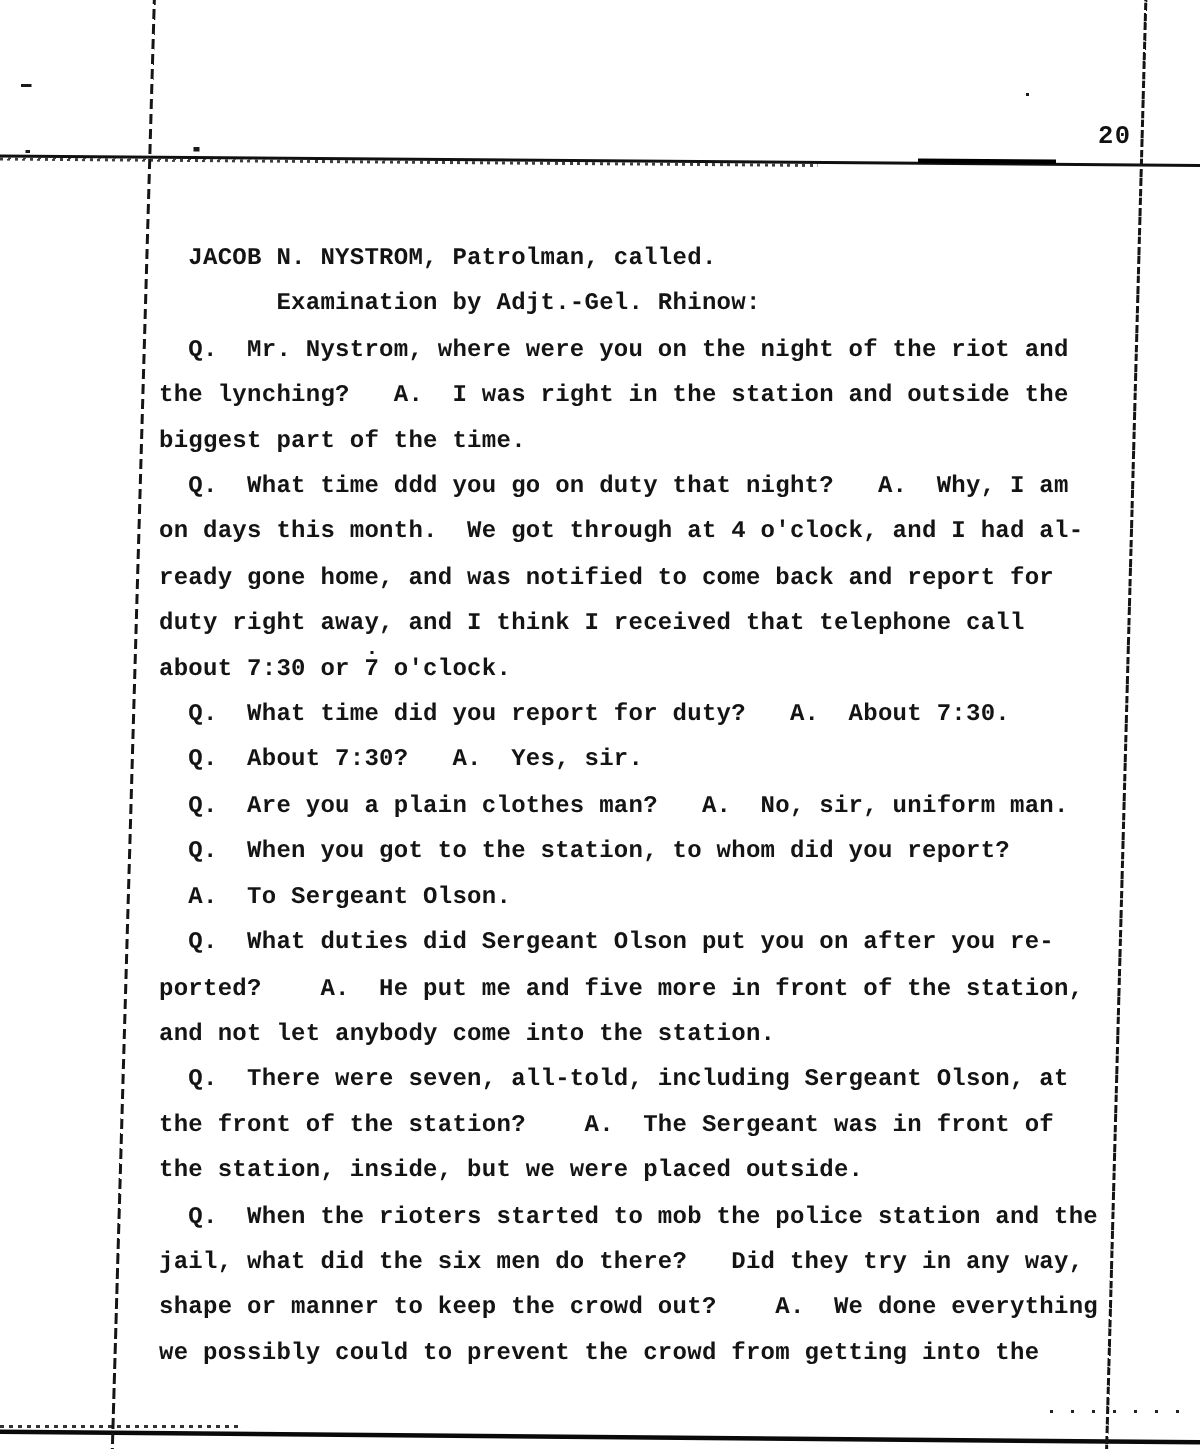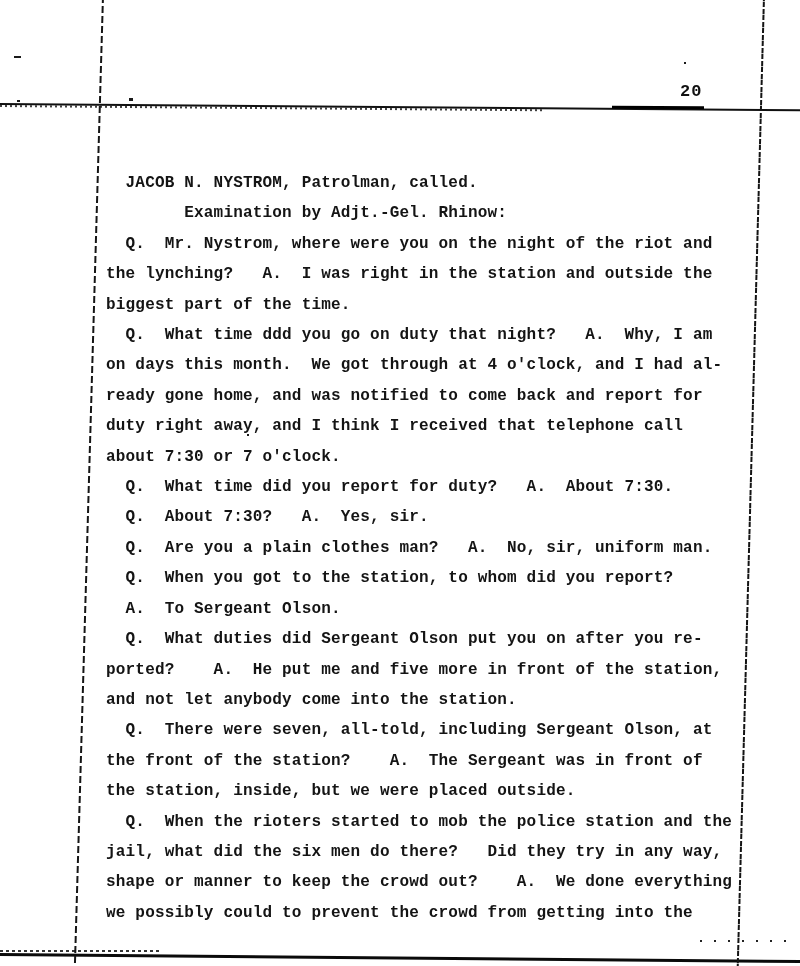--- a/index.html
+++ b/index.html
@@ -72,30 +72,30 @@
   .vline-right {
     position: absolute;
     left: 763px; top: -4px;
     width: 2px; height: 976px;
     background: repeating-linear-gradient(180deg, #141414 0 5px, rgba(0,0,0,0.3) 5px 6px, #141414 6px 11px, rgba(0,0,0,0) 11px 13px);
     transform: rotate(1.55deg);
     transform-origin: top center;
   }
   .page-number {
     position: absolute;
-    left: 680px; top: 82px;
+    left: 732px; top: 82px;
     font-family: "Liberation Mono", "DejaVu Sans Mono", monospace;
     font-size: 17px;
     font-weight: bold;
     letter-spacing: 1px;
     color: #111111;
   }
   .transcript {
     position: absolute;
-    left: 106px; top: 168px;
+    left: 106px; top: 157px;
     margin: 0;
     font-family: "Liberation Mono", "DejaVu Sans Mono", monospace;
     font-size: 16px;
     line-height: 30.4px;
     font-weight: bold;
     letter-spacing: 0.18px;
     color: #141414;
     white-space: pre;
     -webkit-font-smoothing: none;
   }

